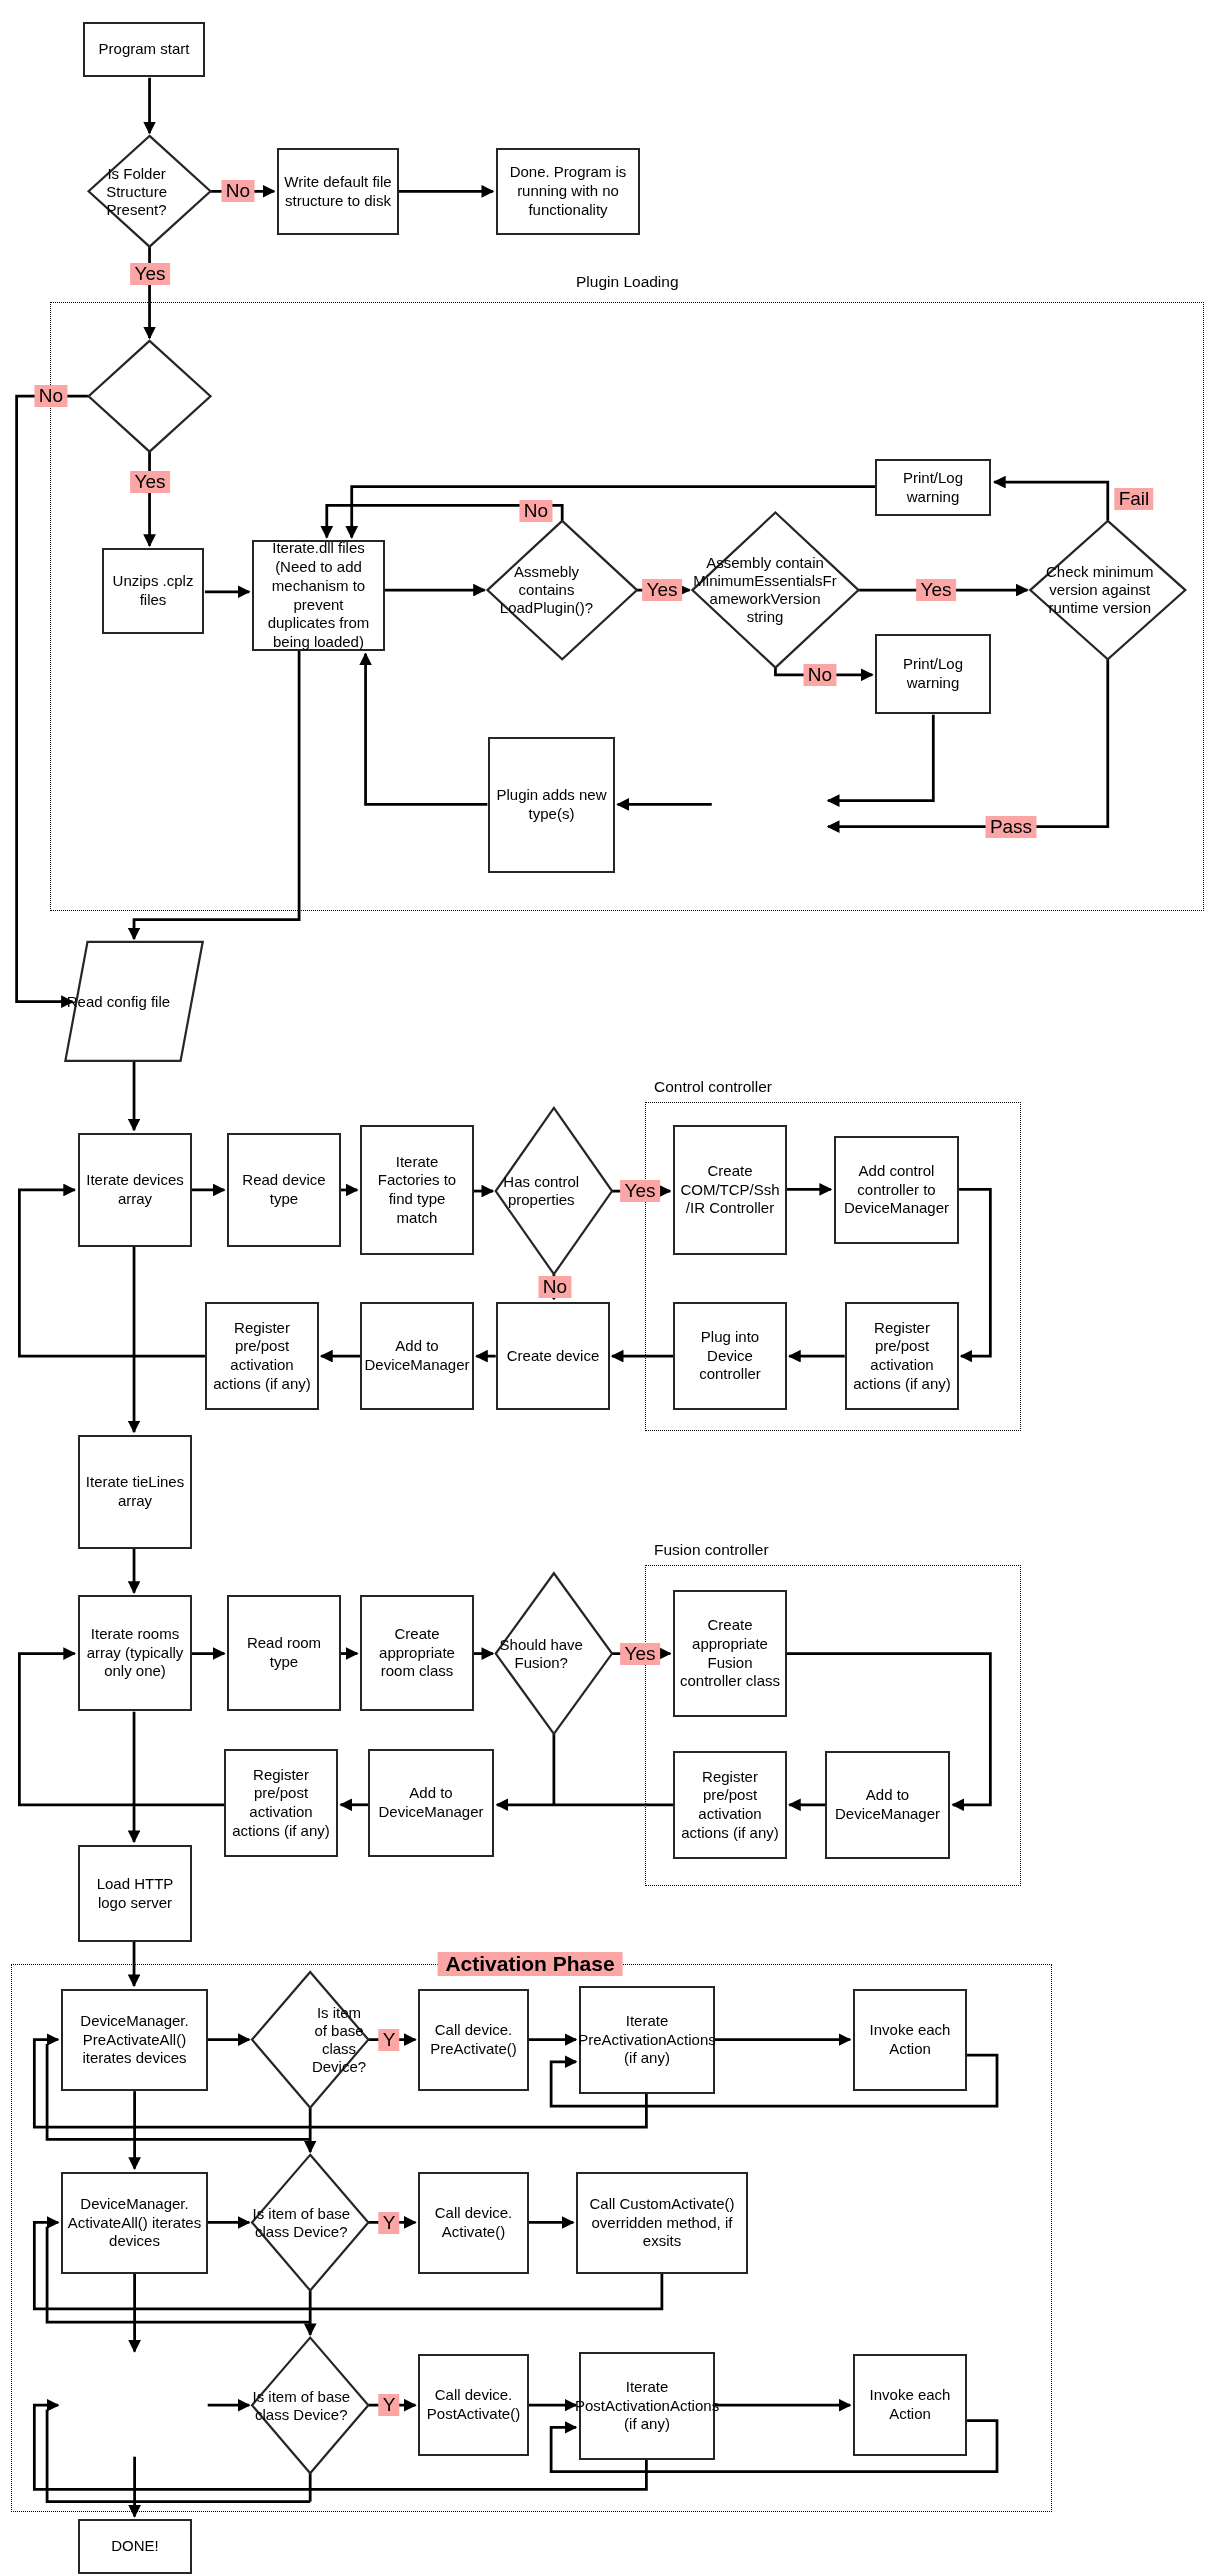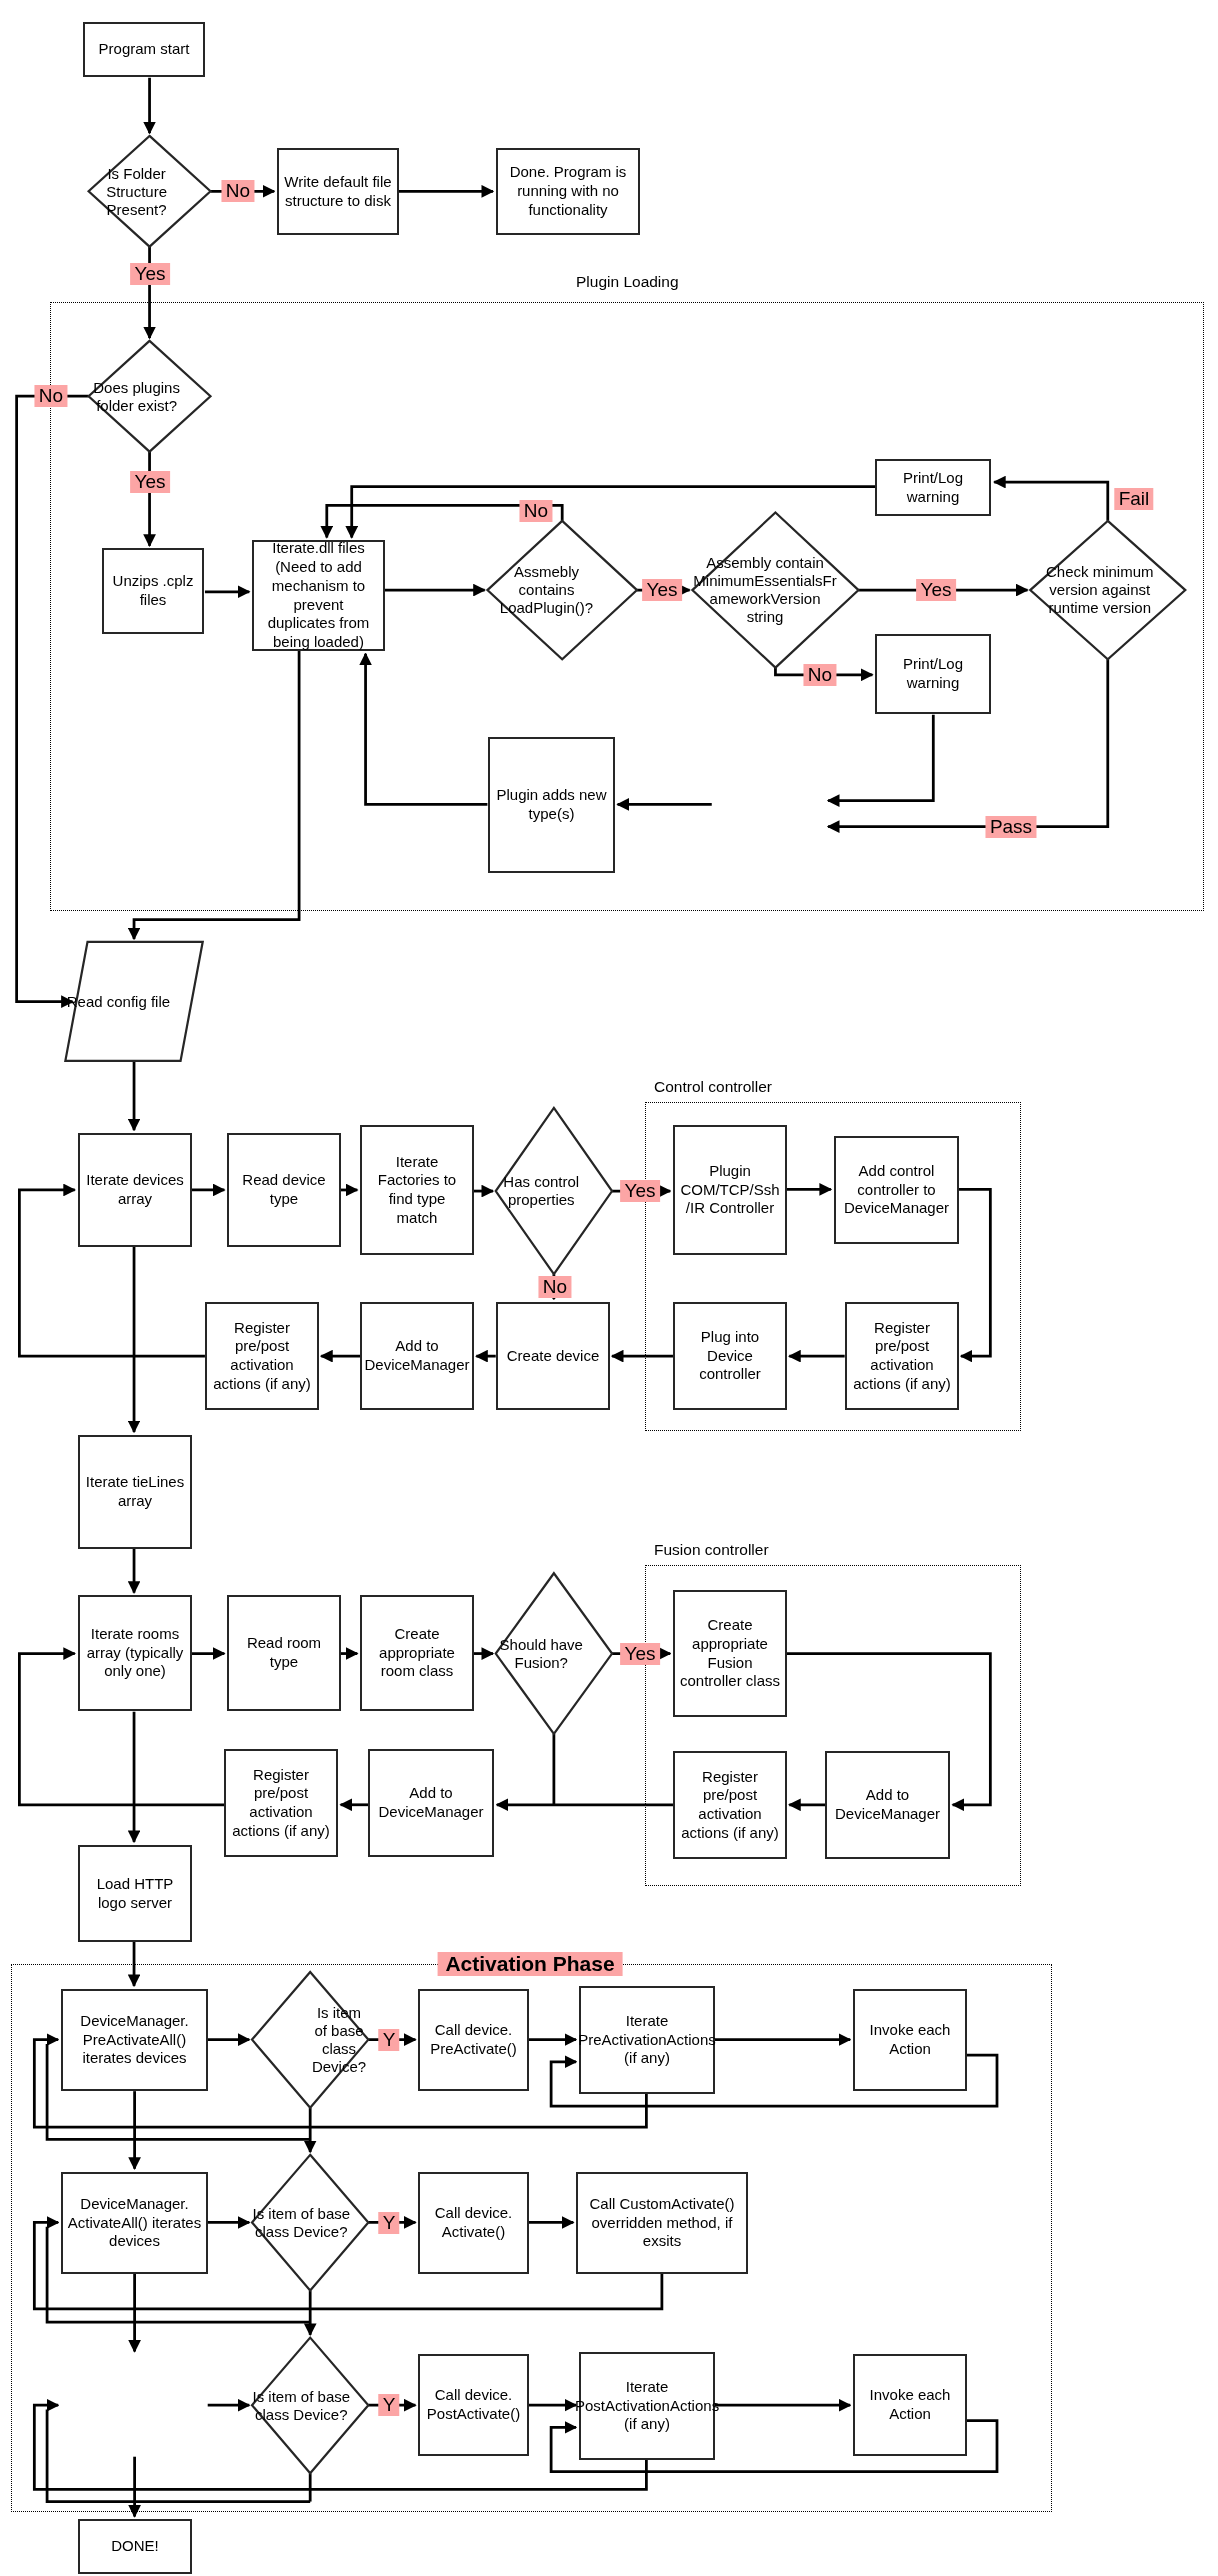--- a/index.html
+++ b/index.html
@@ -158,21 +158,21 @@
   <div class="nd" style="left:78px;top:1133px;width:114px;height:114px">
       <span>Iterate devices array</span>
     </div>
   <div class="nd" style="left:227px;top:1133px;width:114px;height:114px">
       <span>Read device type</span>
     </div>
   <div class="nd" style="left:360px;top:1125px;width:114px;height:130px">
       <span>Iterate Factories to find type match</span>
     </div>
   <div class="nd" style="left:673px;top:1125px;width:114px;height:130px">
-      <span>Plugin COM/TCP/Ssh /IR Controller</span>
+      <span>Create COM/TCP/Ssh /IR Controller</span>
     </div>
   <div class="nd" style="left:834px;top:1136px;width:125px;height:108px">
       <span>Add control controller to DeviceManager</span>
     </div>
   <div class="nd" style="left:845px;top:1302px;width:114px;height:108px">
       <span>Register pre/post activation actions (if any)</span>
     </div>
   <div class="nd" style="left:673px;top:1302px;width:114px;height:108px">
       <span>Plug into Device controller</span>
     </div>
@@ -244,23 +244,20 @@
     </div>
   <div class="nd" style="left:853px;top:2354px;width:114px;height:102px">
       <span>Invoke each Action</span>
     </div>
   <div class="nd" style="left:78px;top:2519px;width:114px;height:55px">
       <span>DONE!</span>
     </div>
 
   <div class="dlab" style="left:89px;top:136px;width:122px;height:111px">
       <span>Is Folder Structure Present?</span>
-    </div>
-  <div class="dlab" style="left:89px;top:341px;width:122px;height:111px">
-      <span>Does plugins folder exist?</span>
     </div>
   <div class="dlab" style="left:488px;top:521px;width:150px;height:138px">
       <span>Assmebly contains LoadPlugin()?</span>
     </div>
   <div class="dlab" style="left:692px;top:512px;width:166px;height:155px">
       <span style="width:88%">Assembly contain MinimumEssentialsFrameworkVersion string</span>
     </div>
   <div class="dlab" style="left:1030px;top:521px;width:155px;height:138px">
       <span style="width:90%">Check minimum version against runtime version</span>
     </div>

